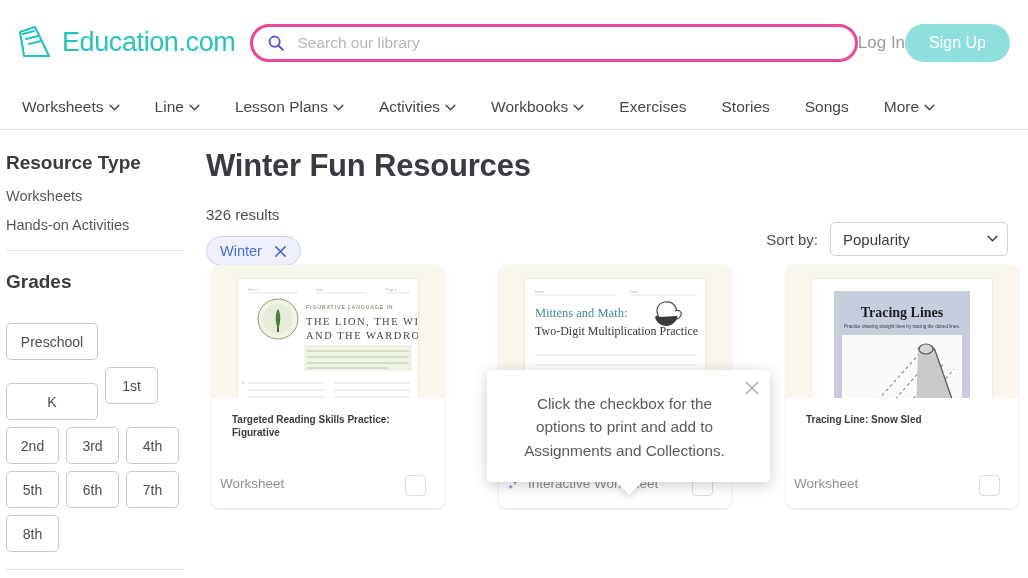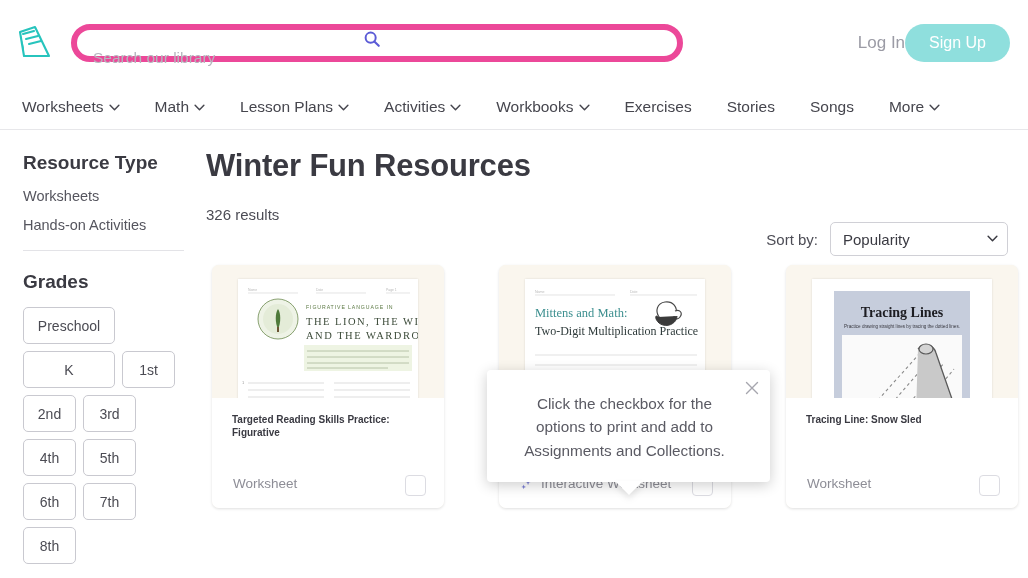--- a/index.html
+++ b/index.html
@@ -29,27 +29,26 @@
     letter-spacing: -0.4px;
     font-weight: 400;
     white-space: nowrap;
   }
 
   .search-bar {
     position: relative;
     margin-left: 15px;
     width: 612px;
     height: 38px;
-    border: 6px solid #ec4899;
+    border: 3px solid #ec4899;
     border-radius: 19px;
     display: flex;
     align-items: center;
     padding: 0 14px;
     background: #fff;
-    flex-direction: column;
   }
   .search-icon { width: 18px; height: 18px; flex: 0 0 auto; margin-right: 10px; }
   .search-input {
     border: 0; outline: 0; background: transparent;
     font-family: "Liberation Sans", sans-serif;
     font-size: 15.5px; color: #3f3f46;
     width: 100%;
   }
   .search-input::placeholder { color: #b6b6be; }
 
@@ -90,21 +89,21 @@
   .nav-item:first-child { margin-left: 8px; }
   .chev { width: 11px; height: 7px; display: block; }
 
   
   .body-wrap { display: flex; height: 448px; }
 
   
   .sidebar {
     width: 206px;
     flex: 0 0 206px;
-    padding: 22px 14px 0 23px;
+    padding: 22px 14px 0 6px;
   }
   .facet-title {
     font-size: 19px;
     color: #3a3a42;
     font-weight: 700;
     margin: 0 0 14px 0;
   }
   .facet-link {
     font-size: 14.5px;
     color: #55555e;
@@ -122,21 +121,21 @@
     border-radius: 5px;
     background: #fff;
     font-family: "Liberation Sans", sans-serif;
     font-size: 14px;
     color: #4b4b53;
     height: 37px;
     min-width: 53px;
     padding: 0 10px;
     cursor: pointer;
   }
-  .grade-btn.wide { min-width: 92px; }
+  .grade-btn.wide { min-width: 92px; margin-top: 16px; }
 
   
   .main {
     flex: 1;
     padding: 18px 20px 0 0;
     position: relative;
     overflow: hidden;
   }
   .page-title {
     font-size: 31px;
@@ -227,21 +226,21 @@
   }
   .card-title {
     font-size: 10px;
     font-weight: 700;
     color: #3a3a42;
     line-height: 1.33;
     margin: 0;
   }
   .card-meta {
     position: absolute;
-    left: 21px; bottom: 17px;
+    left: 8px; bottom: 17px;
     display: flex; align-items: center; gap: 7px;
     font-size: 13.5px;
     color: #8d8d96;
   }
   .sparkle-icon { width: 14px; height: 14px; display: block; }
   .card-check {
     position: absolute;
     right: 18px; bottom: 12px;
     width: 21px; height: 21px;
     border: 1px solid #dcdce2;
@@ -295,20 +294,21 @@
   <div class="logo-wrap">
     <svg class="logo-mark" viewBox="0 0 42 42">
       <g fill="none" stroke="#27c4bd" stroke-width="2.1" stroke-linejoin="round" stroke-linecap="round">
         <path d="M6 10 L21 5 L35 34 L10 34 Z"></path>
         <path d="M9 12 L20 9"></path>
         <path d="M12 17 L24 14"></path>
         <path d="M15 22 L27 19"></path>
       </g>
       <path d="M6 10 L10 34 L10 26 Z" fill="#27c4bd" opacity="0.85"></path>
     </svg>
+    <span class="logo-text">Education.com</span>
   </div>
 
   <div class="search-bar">
     <svg class="search-icon" viewBox="0 0 20 20">
       <circle cx="8.5" cy="8.5" r="5.6" fill="none" stroke="#5b5bd6" stroke-width="2.2"></circle>
       <line x1="12.6" y1="12.8" x2="17.5" y2="17.6" stroke="#5b5bd6" stroke-width="2.4" stroke-linecap="round"></line>
     </svg>
     <input class="search-input" type="text" placeholder="Search our library" style="">
   </div>
 
@@ -319,21 +319,21 @@
 </div>
 
 <nav class="nav">
   <div class="nav-item">
     <span>Worksheets</span>
     <svg class="chev" viewBox="0 0 12 8">
         <path d="M1 1.5 L6 6.5 L11 1.5" fill="none" stroke="#46464e" stroke-width="1.7" stroke-linecap="round" stroke-linejoin="round"></path>
       </svg>
   </div>
   <div class="nav-item">
-    <span>Math</span>
+    <span>Line</span>
     <svg class="chev" viewBox="0 0 12 8">
         <path d="M1 1.5 L6 6.5 L11 1.5" fill="none" stroke="#46464e" stroke-width="1.7" stroke-linecap="round" stroke-linejoin="round"></path>
       </svg>
   </div>
   <div class="nav-item">
     <span>Lesson Plans</span>
     <svg class="chev" viewBox="0 0 12 8">
         <path d="M1 1.5 L6 6.5 L11 1.5" fill="none" stroke="#46464e" stroke-width="1.7" stroke-linecap="round" stroke-linejoin="round"></path>
       </svg>
   </div>
@@ -388,20 +388,26 @@
       <button class="grade-btn">8th</button>
     </div>
     <hr class="facet-divider">
     <h3 class="facet-title grades-title">Subject</h3>
   </aside>
 
   <main class="main">
     <h1 class="page-title">Winter Fun Resources</h1>
     <div class="results-count">326 results</div>
 
+    <div class="chip">
+      <span>Winter</span>
+      <svg class="chip-x" viewBox="0 0 14 14">
+        <path d="M2 2 L12 12 M12 2 L2 12" stroke="#4a6bd0" stroke-width="1.6" stroke-linecap="round"></path>
+      </svg>
+    </div>
 
     <div class="sort-row">
       <span class="sort-label">Sort by:</span>
       <span class="sort-wrap">
         <select class="sort-select">
           <option>Popularity</option>
         </select>
         <svg class="sort-chev" viewBox="0 0 12 8">
             <path d="M1 1.5 L6 6.5 L11 1.5" fill="none" stroke="#3a3a42" stroke-width="1.7" stroke-linecap="round" stroke-linejoin="round"></path>
           </svg>

